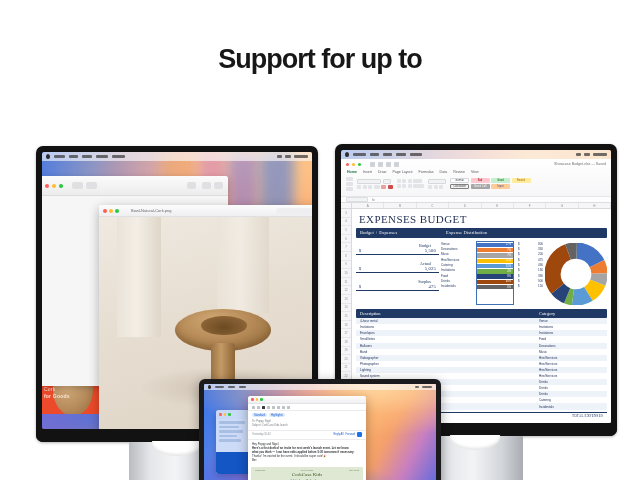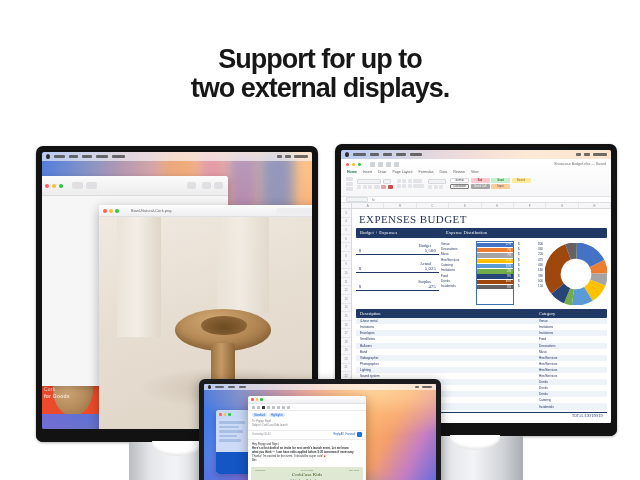--- a/index.html
+++ b/index.html
@@ -363,21 +363,20 @@
                    text-align:center; line-height:5.2px; margin-top:.5px; }
   .mail-card .cta{ font-size:2.4px; color:#8a7a3a; margin-top:2px; }
 </style>
 </head>
 <body>
 
 <div id="stage">
 
   <div id="headline">
     <div class="line">Support for up to</div>
-    <div class="line">two external displays.</div>
   </div>
 
   <div class="monitor" id="mon-left">
     <div class="mon-bezel"></div>
     <div class="mon-screen">
       <div class="wallpaper wp-a">
         <div class="wp-b"></div>
         <div class="wp-stripe" style="left:120px;width:34px;background:#f0a35e;"></div>
         <div class="wp-stripe" style="left:158px;width:26px;background:#d17ab4;"></div>
         <div class="wp-stripe" style="left:186px;width:30px;background:#7b6ad4;"></div>

